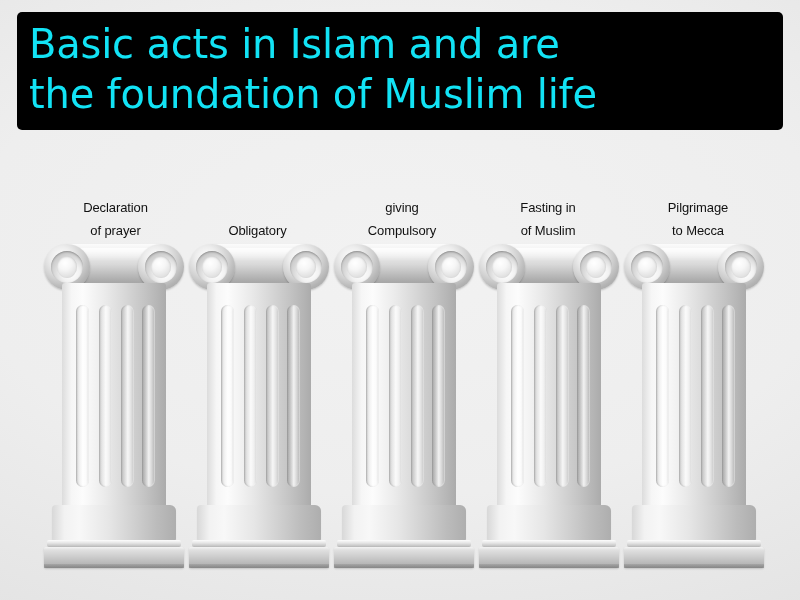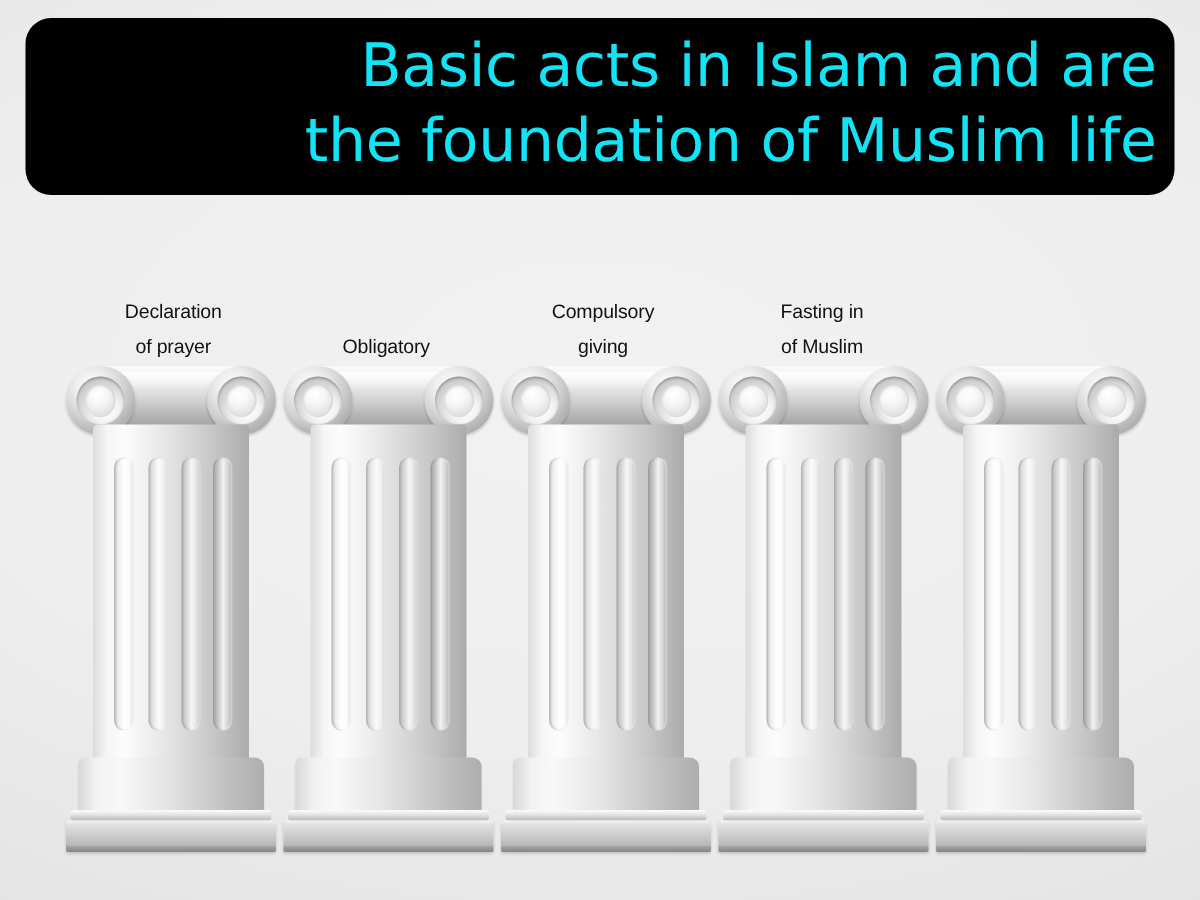--- a/index.html
+++ b/index.html
@@ -24,25 +24,25 @@
   }
 
   
   #title-banner {
     position: absolute;
     left: 17px;
     top: 12px;
     width: 766px;
     height: 118px;
     background: #000000;
-    border-radius: 17px;
+    border-radius: 5px;
     box-sizing: border-box;
     display: flex;
     flex-direction: column;
-    align-items: flex-end;
+    align-items: flex-start;
     justify-content: center;
     padding: 2px 12px 6px 12px;
   }
   .title-line {
     color: #12e3f5;
     font-family: "DejaVu Sans", sans-serif;
     font-size: 40px;
     line-height: 50px;
     font-weight: 400;
     letter-spacing: -0.2px;
@@ -231,29 +231,33 @@
     <div class="pillar-label" style="left:38px; width:155px;">
       <span class="lbl-line">Declaration</span>
       <span class="lbl-line">of prayer</span>
     </div>
 
     <div class="pillar-label" style="left:186px; width:143px;">
       <span class="lbl-line">Obligatory</span>
     </div>
 
     <div class="pillar-label" style="left:328px; width:148px;">
+      <span class="lbl-line">giving</span>
       <span class="lbl-line">Compulsory</span>
-      <span class="lbl-line">giving</span>
     </div>
 
     <div class="pillar-label" style="left:473px; width:150px;">
       <span class="lbl-line">Fasting in</span>
       <span class="lbl-line">of Muslim</span>
     </div>
 
+    <div class="pillar-label" style="left:622px; width:152px;">
+      <span class="lbl-line">Pilgrimage</span>
+      <span class="lbl-line">to Mecca</span>
+    </div>
 
   </div>
 
   <div id="pillars-row">
 
     <div class="pillar" style="left:44px;">
       <div class="capital">
         <div class="capital-bar"></div>
         <div class="volute left"></div>
         <div class="volute right"></div>

